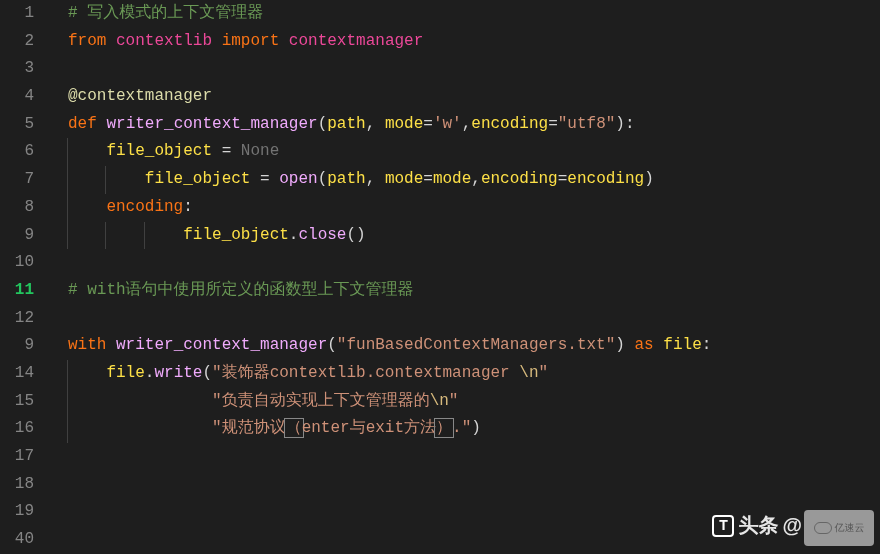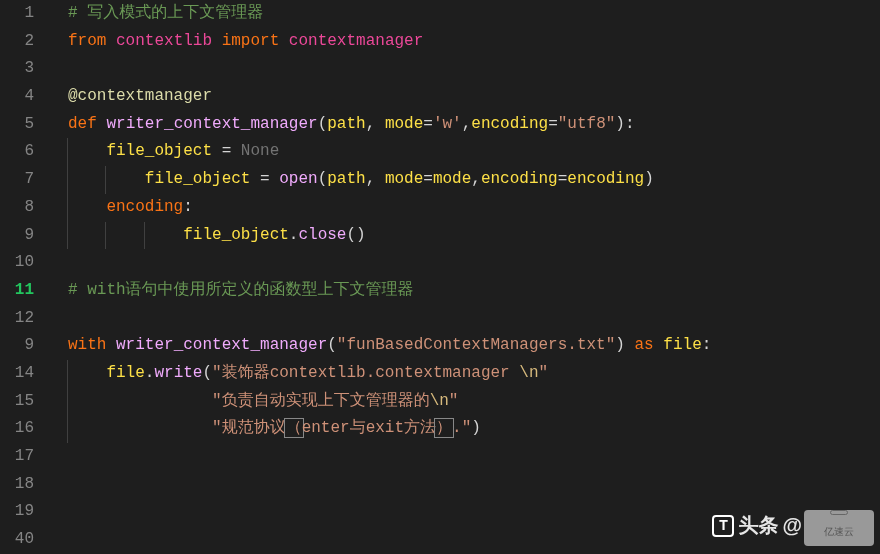--- a/index.html
+++ b/index.html
@@ -94,21 +94,20 @@
     height: 36px;
     background: rgba(255,255,255,0.55);
     border-radius: 4px;
     display: flex;
     align-items: center;
     justify-content: center;
     color: #555;
     font-family: sans-serif;
     font-size: 10px;
     gap: 3px;
-    flex-direction: column;
   }
   .watermark2 .cloud {
     width: 18px; height: 12px; border: 1.5px solid #666; border-radius: 8px;
     position: relative;
   }
 </style>
 </head>
 <body>
 
 <div class="editor">

